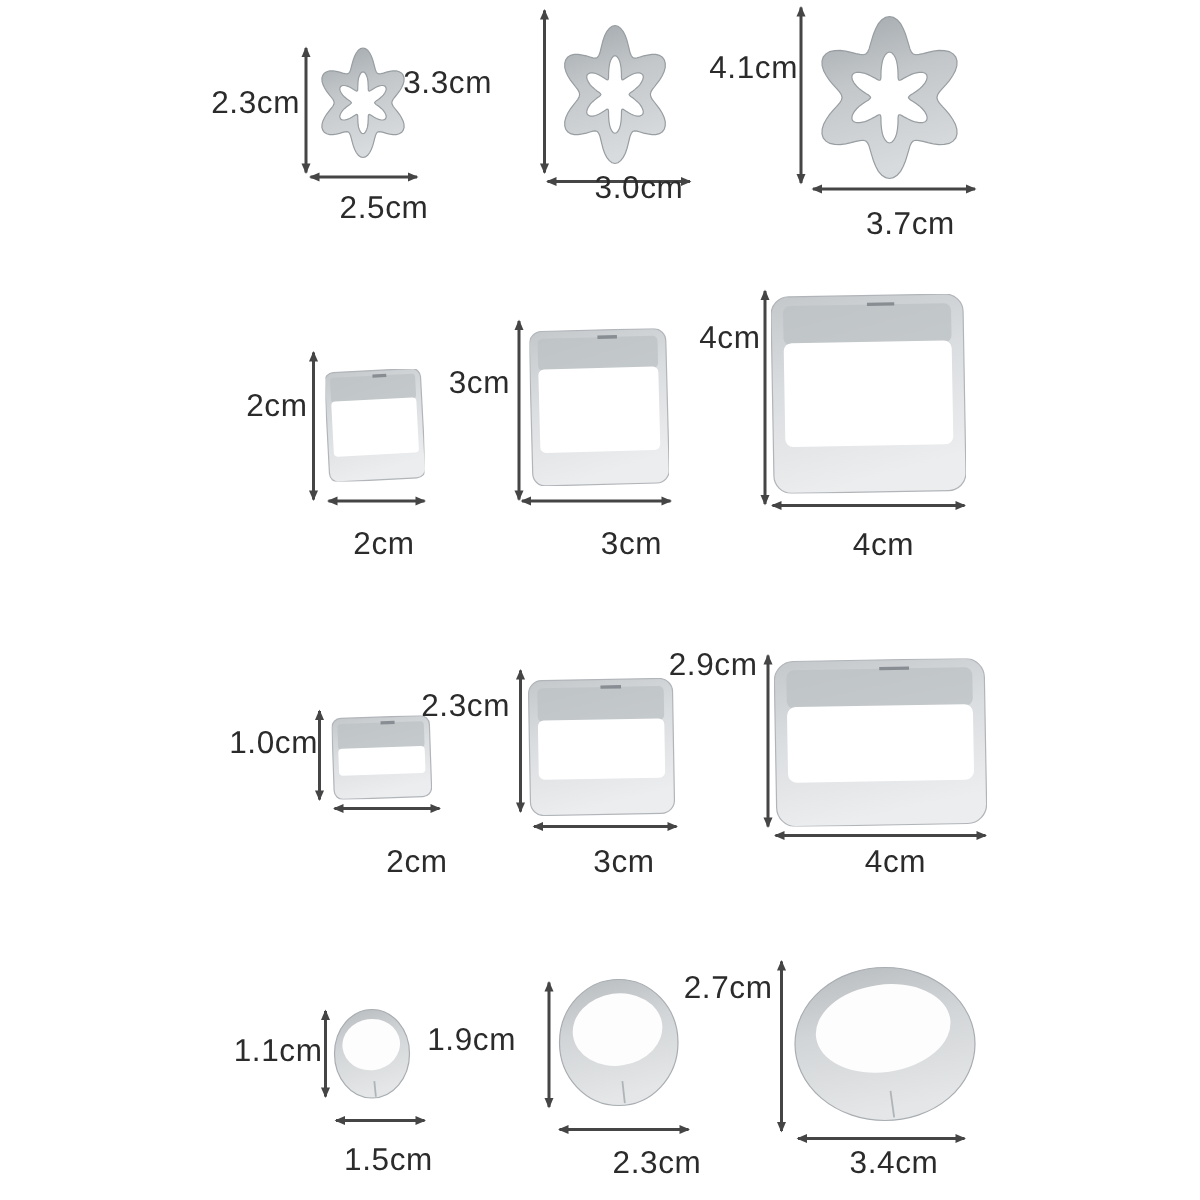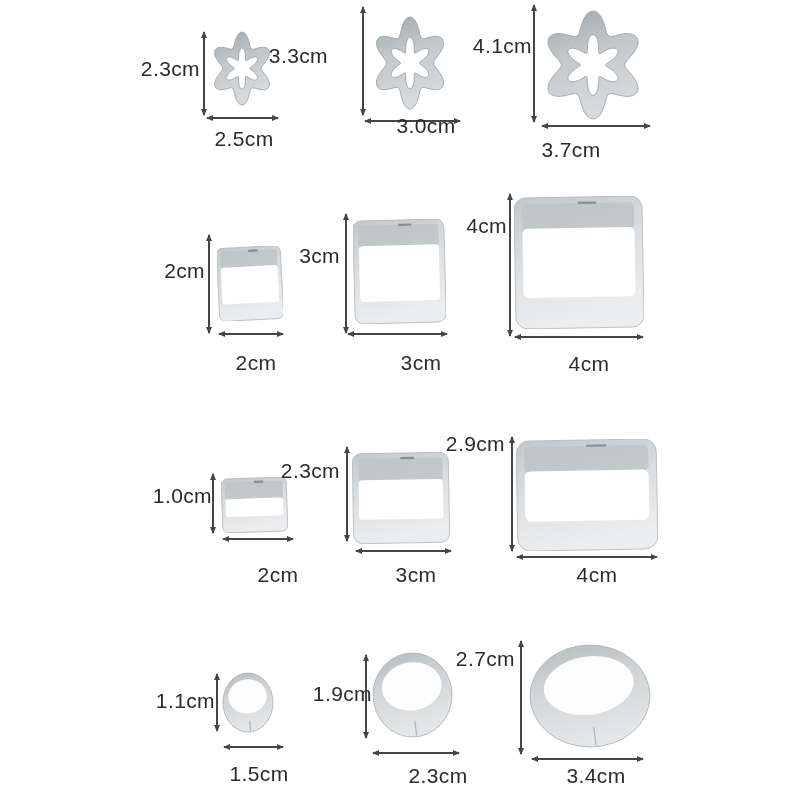--- a/index.html
+++ b/index.html
@@ -39,21 +39,21 @@
             <linearGradient id="g0" x1="0" y1="0" x2="0.25" y2="1">
               <stop offset="0" stop-color="#a2a8ac"></stop>
               <stop offset="0.45" stop-color="#c3c7ca"></stop>
               <stop offset="1" stop-color="#d8dbdd"></stop>
             </linearGradient>
           </defs>
           <path d="M51.2,37.5L51.5,38.7L52.2,40.0L53.4,41.5L54.8,43.2L56.3,45.2L57.6,47.3L58.7,49.6L59.3,51.8L59.4,53.9L58.8,55.8L57.8,57.2L56.2,58.2L54.2,58.7L52.0,58.7L49.8,58.4L47.6,57.9L45.6,57.3L44.0,56.9L42.6,56.8L41.6,57.1L40.9,58.0L40.3,59.4L39.8,61.3L39.2,63.6L38.5,66.1L37.6,68.5L36.5,70.7L35.1,72.5L33.6,73.6L32.0,74.0L30.4,73.6L28.9,72.5L27.5,70.7L26.4,68.5L25.5,66.1L24.8,63.6L24.2,61.3L23.7,59.4L23.1,58.0L22.4,57.1L21.4,56.8L20.0,56.9L18.4,57.3L16.4,57.9L14.2,58.4L12.0,58.7L9.8,58.7L7.8,58.2L6.2,57.2L5.2,55.8L4.6,53.9L4.7,51.8L5.3,49.6L6.4,47.3L7.7,45.2L9.2,43.2L10.6,41.5L11.8,40.0L12.5,38.7L12.8,37.5L12.5,36.3L11.8,35.0L10.6,33.5L9.2,31.8L7.7,29.8L6.4,27.7L5.3,25.4L4.7,23.2L4.6,21.1L5.2,19.2L6.2,17.8L7.8,16.8L9.8,16.3L12.0,16.3L14.2,16.6L16.4,17.1L18.4,17.7L20.0,18.1L21.4,18.2L22.4,17.9L23.1,17.0L23.7,15.6L24.2,13.7L24.8,11.4L25.5,8.9L26.4,6.5L27.5,4.3L28.9,2.5L30.4,1.4L32.0,1.0L33.6,1.4L35.1,2.5L36.5,4.3L37.6,6.5L38.5,8.9L39.2,11.4L39.8,13.7L40.3,15.6L40.9,17.0L41.6,17.9L42.6,18.2L44.0,18.1L45.6,17.7L47.6,17.1L49.8,16.6L52.0,16.3L54.2,16.3L56.2,16.8L57.8,17.8L58.8,19.2L59.4,21.1L59.3,23.2L58.7,25.4L57.6,27.7L56.3,29.8L54.8,31.8L53.4,33.5L52.2,35.0L51.5,36.3L51.2,37.5Z M39.7,37.5L40.0,38.0L40.6,38.6L41.7,39.3L42.9,40.2L44.2,41.3L45.5,42.6L46.5,44.0L47.2,45.4L47.5,46.7L47.2,47.8L46.6,48.6L45.5,49.0L44.1,49.0L42.5,48.6L41.0,48.0L39.5,47.2L38.2,46.4L37.1,45.7L36.3,45.3L35.9,45.4L35.6,45.8L35.5,46.8L35.5,48.2L35.4,49.9L35.3,51.8L35.0,53.8L34.4,55.5L33.7,56.9L32.9,57.8L32.0,58.1L31.1,57.8L30.3,56.9L29.6,55.5L29.0,53.8L28.7,51.8L28.6,49.9L28.5,48.2L28.5,46.8L28.4,45.8L28.1,45.4L27.7,45.3L26.9,45.7L25.8,46.4L24.5,47.2L23.0,48.0L21.5,48.6L19.9,49.0L18.5,49.0L17.4,48.6L16.8,47.8L16.5,46.7L16.8,45.4L17.5,44.0L18.5,42.6L19.8,41.3L21.1,40.2L22.3,39.3L23.4,38.6L24.0,38.0L24.3,37.5L24.0,37.0L23.4,36.4L22.3,35.7L21.1,34.8L19.8,33.7L18.5,32.4L17.5,31.0L16.8,29.6L16.5,28.3L16.8,27.2L17.4,26.4L18.5,26.0L19.9,26.0L21.5,26.4L23.0,27.0L24.5,27.8L25.8,28.6L26.9,29.3L27.7,29.7L28.1,29.6L28.4,29.2L28.5,28.2L28.5,26.8L28.6,25.1L28.7,23.2L29.0,21.2L29.6,19.5L30.3,18.1L31.1,17.2L32.0,16.9L32.9,17.2L33.7,18.1L34.4,19.5L35.0,21.2L35.3,23.2L35.4,25.1L35.5,26.8L35.5,28.2L35.6,29.2L35.9,29.6L36.3,29.7L37.1,29.3L38.2,28.6L39.5,27.8L41.0,27.0L42.5,26.4L44.1,26.0L45.5,26.0L46.6,26.4L47.2,27.2L47.5,28.3L47.2,29.6L46.5,31.0L45.5,32.4L44.2,33.7L42.9,34.8L41.7,35.7L40.6,36.4L40.0,37.0L39.7,37.5Z" fill="url(#g0)" fill-rule="evenodd" stroke="#979da1" stroke-width="0.8"></path>
         </svg>
       </div>
     <div class="harrow" style="left:207px;top:117px;width:71px"></div>
-    <span class="dim hlab" style="left:244px;top:128px">2.5cm</span>
+    <span class="dim hlab" style="left:256px;top:128px">2.5cm</span>
   </div>
   <div>
     <span class="dim vlab" style="right:472px;top:45px">3.3cm</span>
     <div class="varrow" style="left:362px;top:7px;height:108px"></div>
     <div class="shape" style="left:371px;top:16px;width:78px;height:94px">
         <svg width="78" height="94" viewBox="0 0 78 94">
           <defs>
             <linearGradient id="g1" x1="0" y1="0" x2="0.25" y2="1">
               <stop offset="0" stop-color="#a2a8ac"></stop>
               <stop offset="0.45" stop-color="#c3c7ca"></stop>
@@ -75,21 +75,21 @@
             <linearGradient id="g2" x1="0" y1="0" x2="0.25" y2="1">
               <stop offset="0" stop-color="#a2a8ac"></stop>
               <stop offset="0.45" stop-color="#c3c7ca"></stop>
               <stop offset="1" stop-color="#d8dbdd"></stop>
             </linearGradient>
           </defs>
           <path d="M83.6,55.0L84.1,56.8L85.3,58.7L87.2,60.9L89.5,63.4L91.9,66.3L94.1,69.5L95.9,72.8L96.9,76.2L97.0,79.3L96.2,82.0L94.4,84.1L91.8,85.6L88.5,86.3L84.9,86.4L81.2,85.9L77.6,85.1L74.4,84.3L71.7,83.7L69.5,83.5L67.8,84.0L66.6,85.3L65.6,87.4L64.8,90.2L63.8,93.6L62.7,97.2L61.2,100.9L59.4,104.2L57.1,106.8L54.6,108.4L52.0,109.0L49.4,108.4L46.9,106.8L44.6,104.2L42.8,100.9L41.3,97.2L40.2,93.6L39.2,90.2L38.4,87.4L37.4,85.3L36.2,84.0L34.5,83.5L32.3,83.7L29.6,84.3L26.4,85.1L22.8,85.9L19.1,86.4L15.5,86.3L12.2,85.6L9.6,84.1L7.8,82.0L7.0,79.3L7.1,76.2L8.1,72.8L9.9,69.5L12.1,66.3L14.5,63.4L16.8,60.9L18.7,58.7L19.9,56.8L20.4,55.0L19.9,53.2L18.7,51.3L16.8,49.1L14.5,46.6L12.1,43.7L9.9,40.5L8.1,37.2L7.1,33.8L7.0,30.7L7.8,28.0L9.6,25.9L12.2,24.4L15.5,23.7L19.1,23.6L22.8,24.1L26.4,24.9L29.6,25.7L32.3,26.3L34.5,26.5L36.2,26.0L37.4,24.7L38.4,22.6L39.2,19.8L40.2,16.4L41.3,12.8L42.8,9.1L44.6,5.8L46.9,3.2L49.4,1.6L52.0,1.0L54.6,1.6L57.1,3.2L59.4,5.8L61.2,9.1L62.7,12.8L63.8,16.4L64.8,19.8L65.6,22.6L66.6,24.7L67.8,26.0L69.5,26.5L71.7,26.3L74.4,25.7L77.6,24.9L81.2,24.1L84.9,23.6L88.5,23.7L91.8,24.4L94.4,25.9L96.2,28.0L97.0,30.7L96.9,33.8L95.9,37.2L94.1,40.5L91.9,43.7L89.5,46.6L87.2,49.1L85.3,51.3L84.1,53.2L83.6,55.0Z M64.6,55.0L65.0,55.7L66.0,56.6L67.7,57.6L69.7,59.0L71.9,60.6L73.9,62.5L75.6,64.6L76.7,66.6L77.1,68.5L76.8,70.1L75.7,71.2L73.9,71.8L71.7,71.8L69.1,71.3L66.6,70.4L64.1,69.2L62.0,68.1L60.3,67.1L59.1,66.5L58.3,66.5L57.9,67.2L57.7,68.6L57.7,70.7L57.6,73.2L57.3,76.0L56.8,78.9L56.0,81.4L54.8,83.5L53.5,84.8L52.0,85.3L50.5,84.8L49.2,83.5L48.0,81.4L47.2,78.9L46.7,76.0L46.4,73.2L46.3,70.7L46.3,68.6L46.1,67.2L45.7,66.5L44.9,66.5L43.7,67.1L42.0,68.1L39.9,69.2L37.4,70.4L34.9,71.3L32.3,71.8L30.1,71.8L28.3,71.2L27.2,70.1L26.9,68.5L27.3,66.6L28.4,64.6L30.1,62.5L32.1,60.6L34.3,59.0L36.3,57.6L38.0,56.6L39.0,55.7L39.4,55.0L39.0,54.3L38.0,53.4L36.3,52.4L34.3,51.0L32.1,49.4L30.1,47.5L28.4,45.4L27.3,43.4L26.9,41.5L27.2,39.9L28.3,38.8L30.1,38.2L32.3,38.2L34.9,38.7L37.4,39.6L39.9,40.8L42.0,41.9L43.7,42.9L44.9,43.5L45.7,43.5L46.1,42.8L46.3,41.4L46.3,39.3L46.4,36.8L46.7,34.0L47.2,31.1L48.0,28.6L49.2,26.5L50.5,25.2L52.0,24.7L53.5,25.2L54.8,26.5L56.0,28.6L56.8,31.1L57.3,34.0L57.6,36.8L57.7,39.3L57.7,41.4L57.9,42.8L58.3,43.5L59.1,43.5L60.3,42.9L62.0,41.9L64.1,40.8L66.6,39.6L69.1,38.7L71.7,38.2L73.9,38.2L75.7,38.8L76.8,39.9L77.1,41.5L76.7,43.4L75.6,45.4L73.9,47.5L71.9,49.4L69.7,51.0L67.7,52.4L66.0,53.4L65.0,54.3L64.6,55.0Z" fill="url(#g2)" fill-rule="evenodd" stroke="#979da1" stroke-width="0.8"></path>
         </svg>
       </div>
     <div class="harrow" style="left:542px;top:125px;width:108px"></div>
-    <span class="dim hlab" style="left:571px;top:139px">3.7cm</span>
+    <span class="dim hlab" style="left:607px;top:139px">3.7cm</span>
   </div>
 
   <div>
     <span class="dim vlab" style="right:595px;top:260px">2cm</span>
     <div class="varrow" style="left:208px;top:235px;height:98px"></div>
     <div class="shape" style="left:217px;top:246px;width:66px;height:75px">
         <svg width="66" height="75" viewBox="0 0 66 75">
           <defs>
             <linearGradient id="g3" x1="0" y1="0" x2="0.25" y2="1">
               <stop offset="0" stop-color="#c4c8cb"></stop>
@@ -239,21 +239,21 @@
           </defs>
           <ellipse cx="26" cy="30.5" rx="25" ry="29.5" fill="url(#g9)" stroke="#a8adb1" stroke-width="0.8"></ellipse>
           <ellipse cx="25.48" cy="24.400000000000002" rx="19.24" ry="17.080000000000002" fill="#fdfdfd" transform="rotate(-8 25.48 24.400000000000002)"></ellipse>
           <line x1="27.560000000000002" y1="48.800000000000004" x2="28.6" y2="59.17" stroke="#b0b4b7" stroke-width="1.2"></line>
         </svg>
       </div>
     <div class="harrow" style="left:224px;top:746px;width:59px"></div>
     <span class="dim hlab" style="left:259px;top:763px">1.5cm</span>
   </div>
   <div>
-    <span class="dim vlab" style="right:428px;top:683px">1.9cm</span>
+    <span class="dim vlab" style="right:456px;top:683px">1.9cm</span>
     <div class="varrow" style="left:365px;top:655px;height:83px"></div>
     <div class="shape" style="left:372px;top:652px;width:81px;height:86px">
         <svg width="81" height="86" viewBox="0 0 81 86">
           <defs>
             <linearGradient id="g10" x1="0" y1="0" x2="0.25" y2="1">
               <stop offset="0" stop-color="#b6bbbe"></stop>
               <stop offset="0.45" stop-color="#d2d5d7"></stop>
               <stop offset="1" stop-color="#e4e6e7"></stop>
             </linearGradient>
           </defs>

